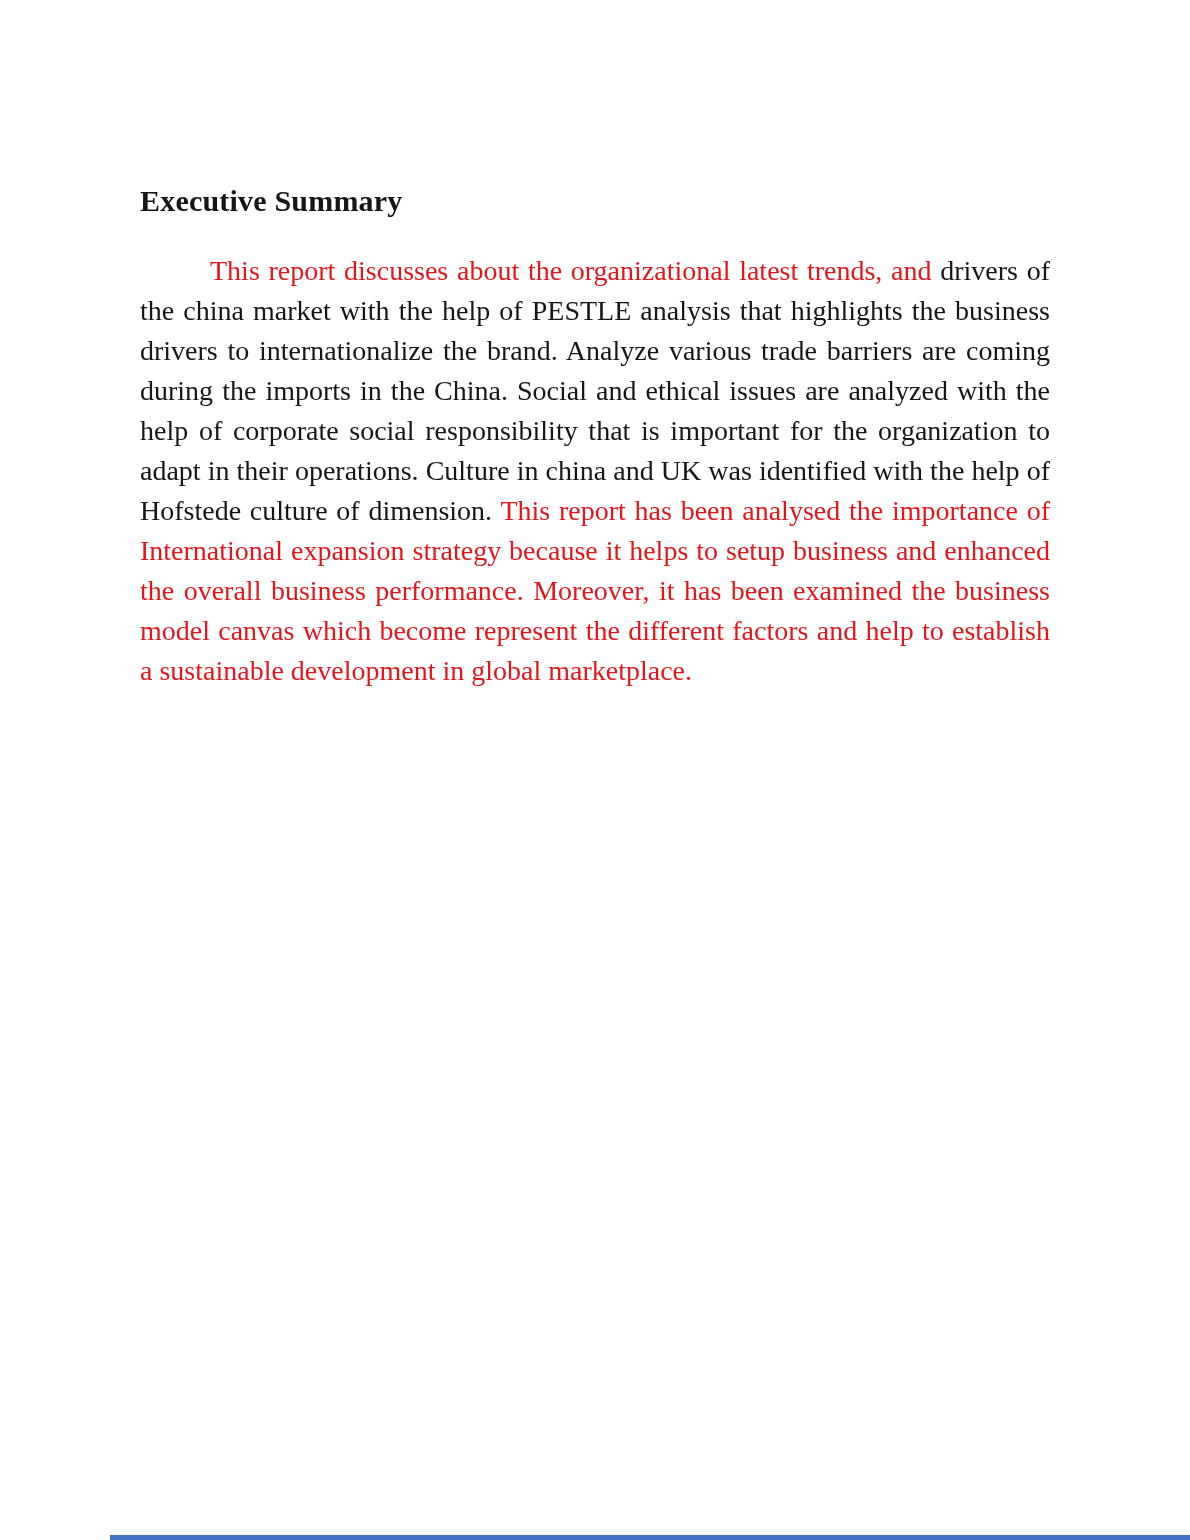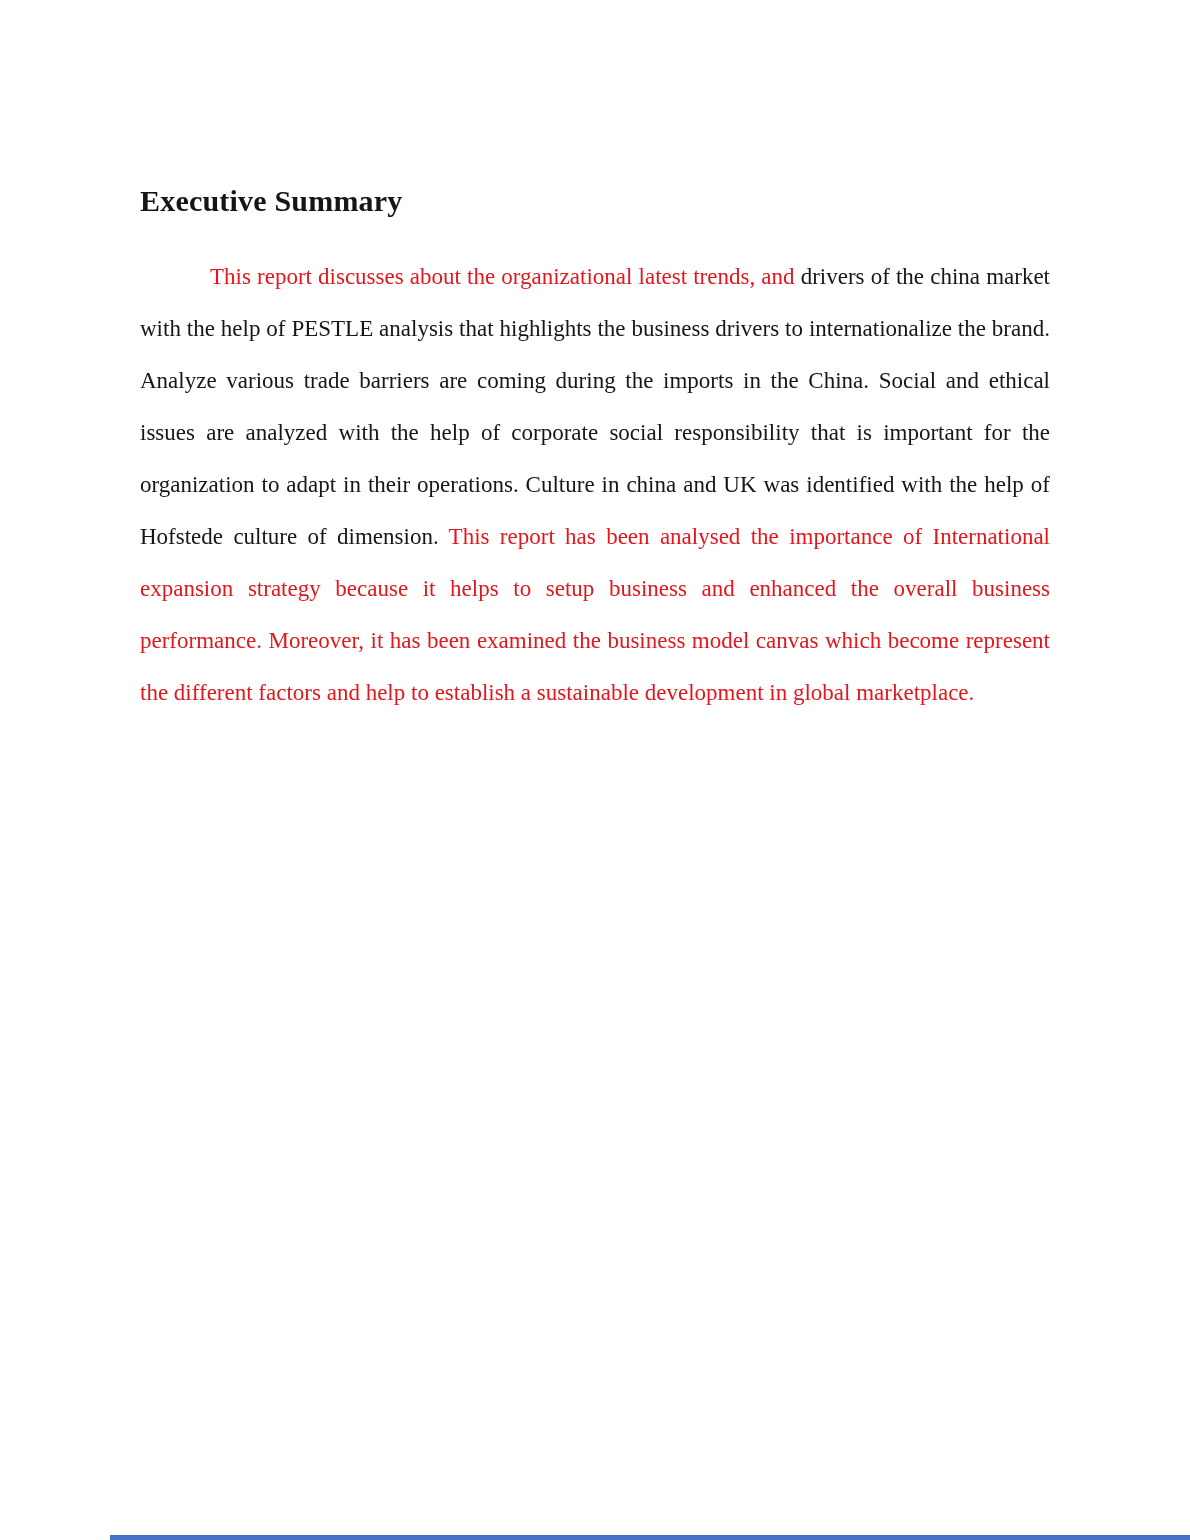--- a/index.html
+++ b/index.html
@@ -32,22 +32,22 @@
   .doc-heading {
     margin: 0;
     padding-top: 160px;
     font-size: 30px;
     font-weight: bold;
     color: var(--text-black);
     letter-spacing: 0.2px;
   }
   .doc-paragraph {
     margin: 33px 0 0 0;
-    font-size: 23px;
-    line-height: 52px;
+    font-size: 28px;
+    line-height: 40px;
     text-align: justify;
     text-indent: 70px;
     color: var(--text-black);
   }
   .red-text {
     color: var(--accent-red);
   }
   .black-text {
     color: var(--text-black);
   }

